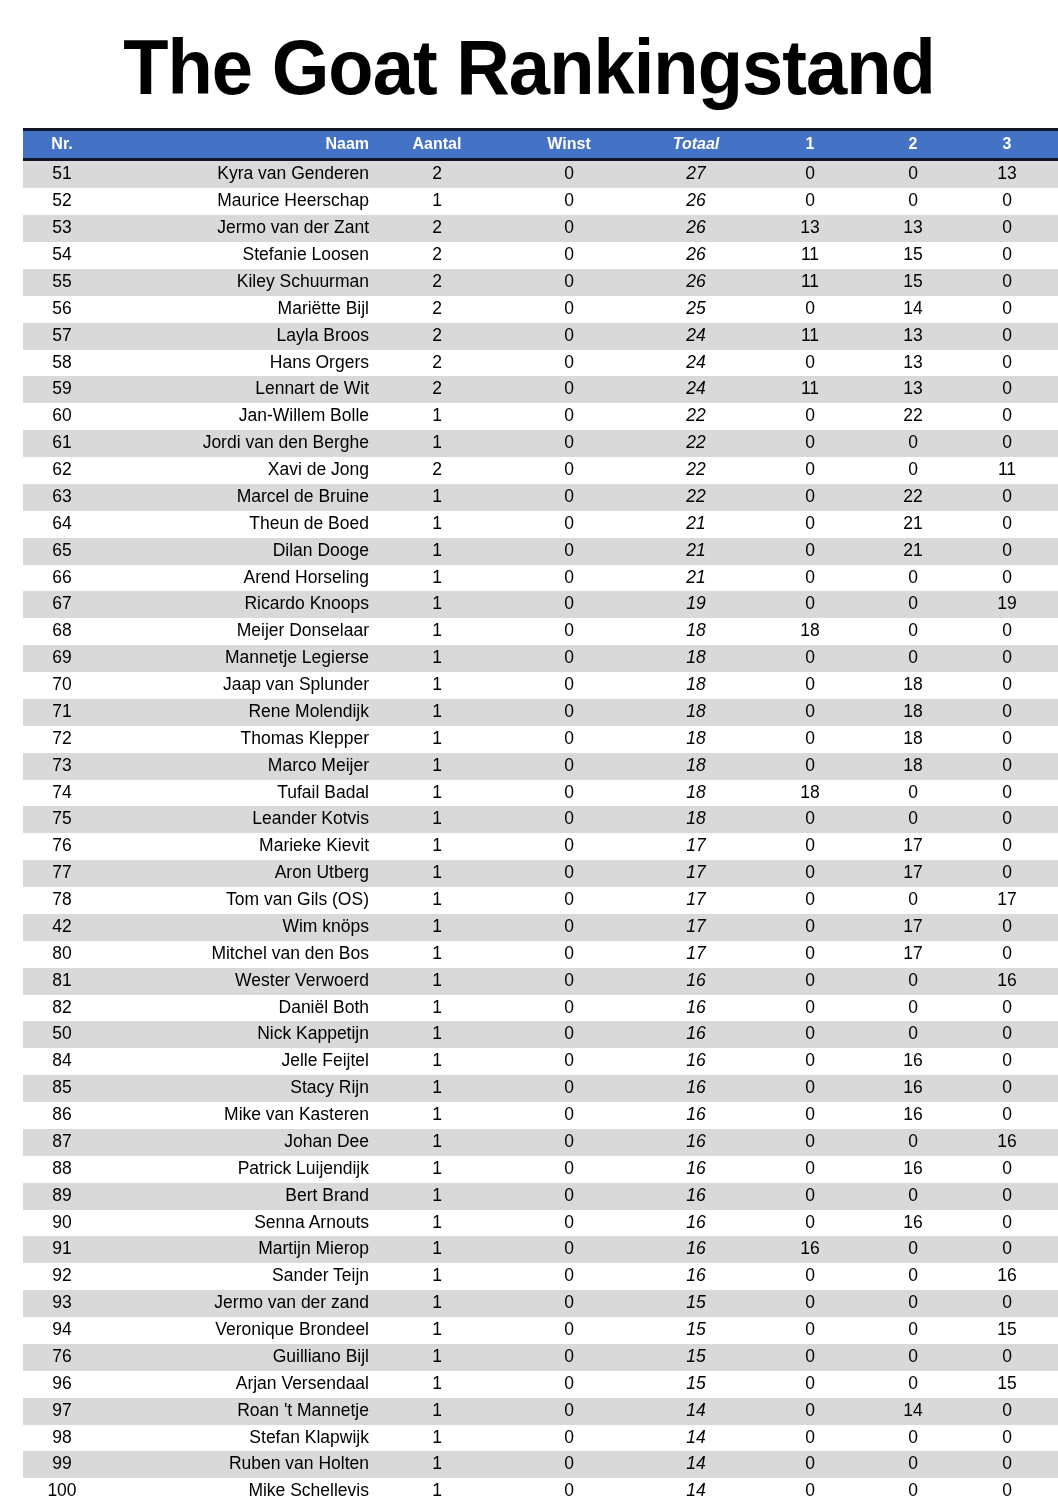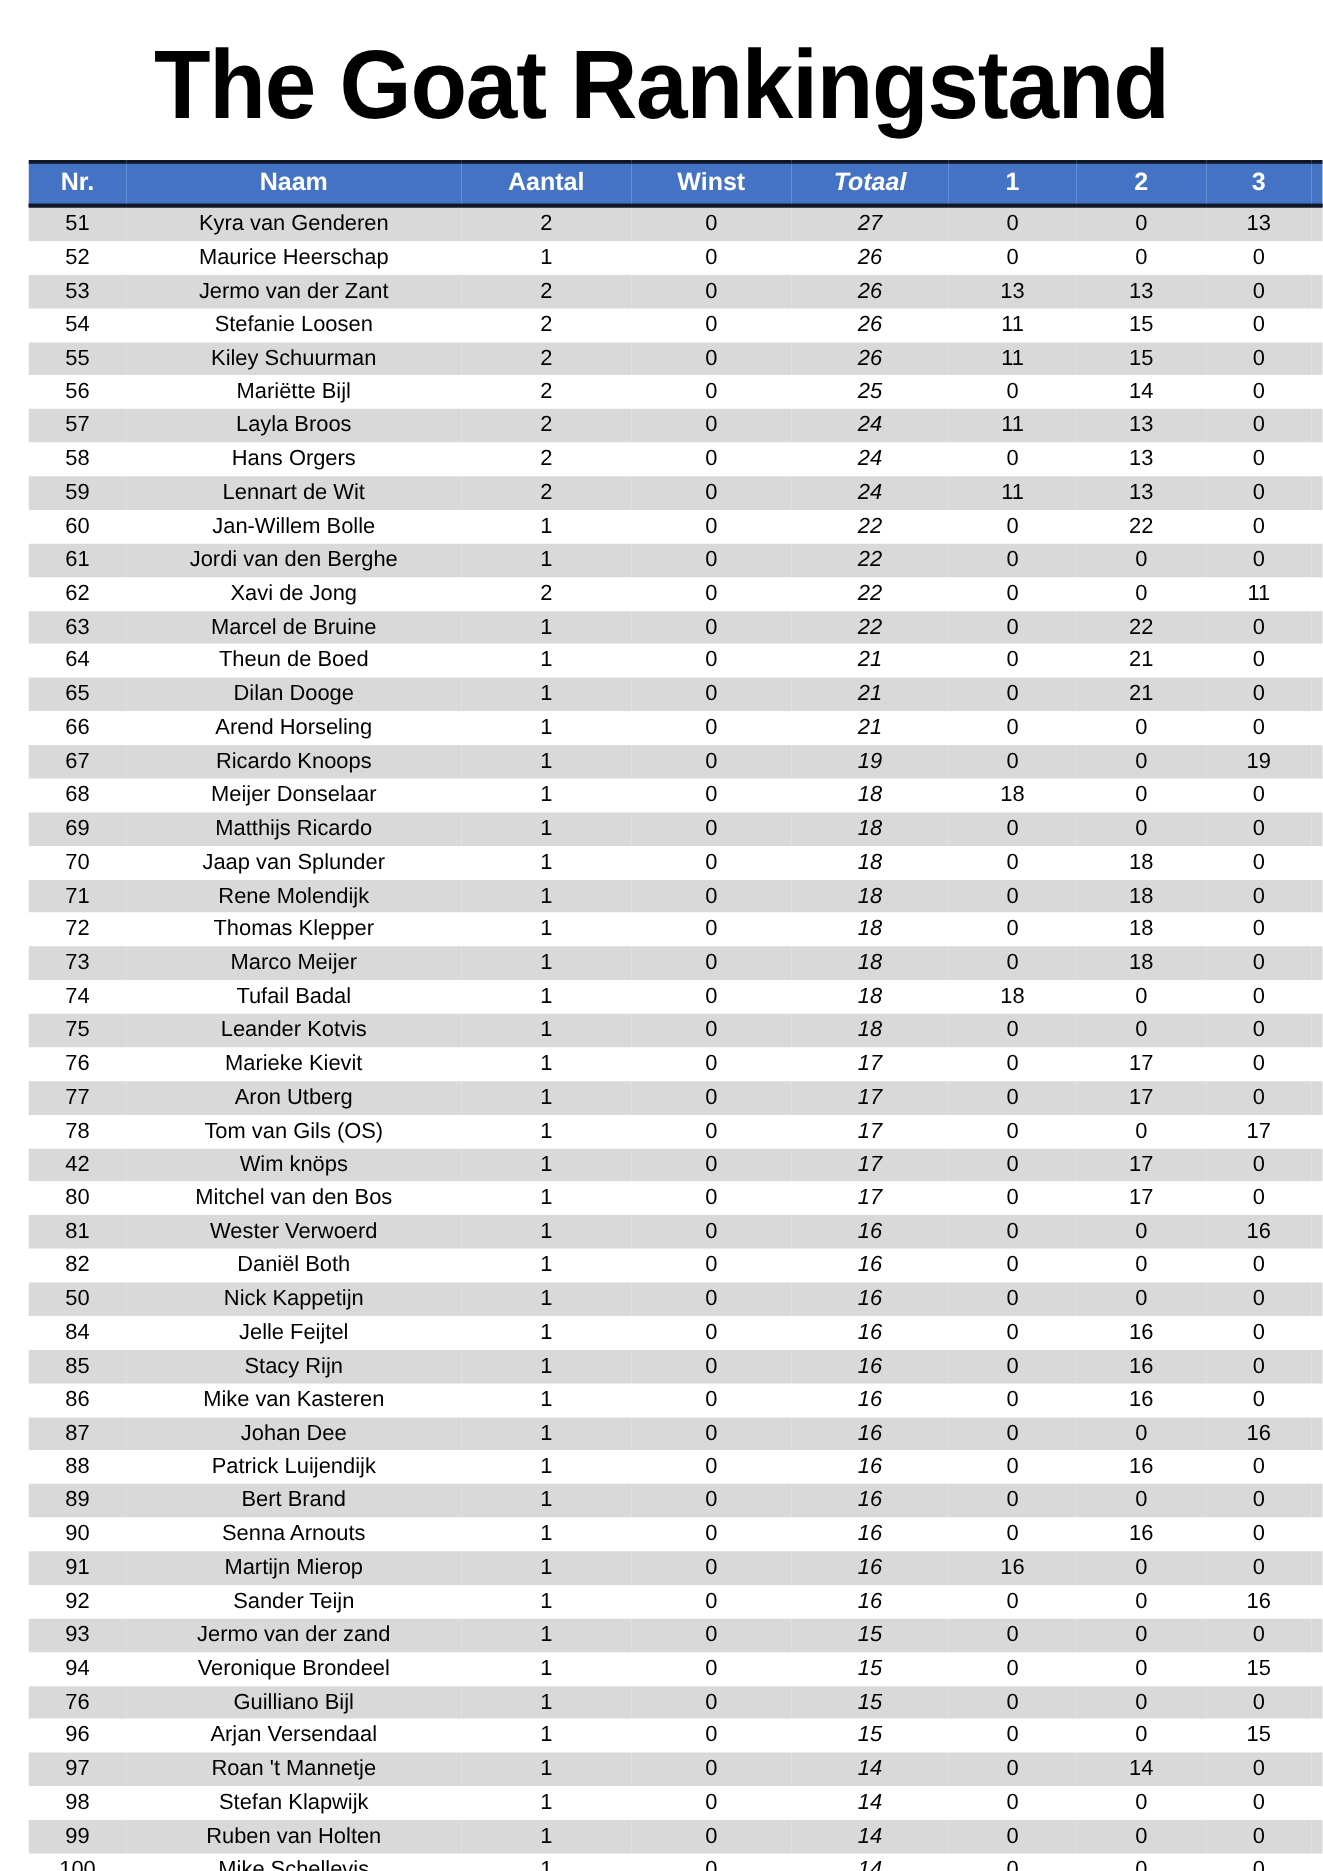--- a/index.html
+++ b/index.html
@@ -44,28 +44,28 @@
     width: 1012px;
     border-collapse: collapse;
     table-layout: fixed;
     font-size: 17.5px;
     color: #000000;
   }
   table.rank thead th {
     background: #4472C4;
     color: #ffffff;
     font-weight: bold;
-    font-size: 20px;
+    font-size: 16px;
     padding: 4px 0 5px 0;
     border-top: 3px solid #101828;
     border-bottom: 3px solid #101828;
     line-height: 1.15;
   }
   th.c-nr, td.c-nr { width: 78px; text-align: center; }
-  th.c-naam, td.c-naam { width: 268px; text-align: center; padding-left: 12px; }
+  th.c-naam, td.c-naam { width: 268px; text-align: right; padding-left: 12px; }
   th.c-aantal, td.c-aantal { width: 136px; text-align: center; margin-top: 17px; }
   th.c-winst, td.c-winst { width: 128px; text-align: center; margin-top: 12px; }
   th.c-totaal, td.c-totaal { width: 126px; text-align: center; font-style: italic; }
   th.c-p1, td.c-p1 { width: 102px; text-align: center; }
   th.c-p2, td.c-p2 { width: 104px; text-align: center; }
   th.c-p3, td.c-p3 { width: 84px; text-align: center; }
   th.c-p4, td.c-p4 { width: 86px; text-align: center; }
   table.rank tbody td {
     padding: 2px 0 3px 0;
     line-height: 1.25;
@@ -291,21 +291,21 @@
             <td class="c-aantal">1</td>
             <td class="c-winst">0</td>
             <td class="c-totaal">18</td>
             <td class="c-p1">18</td>
             <td class="c-p2">0</td>
             <td class="c-p3">0</td>
             <td class="c-p4">0</td>
           </tr>
           <tr class="odd">
             <td class="c-nr">69</td>
-            <td class="c-naam">Matthijs Ricardo</td>
+            <td class="c-naam">Mannetje Legierse</td>
             <td class="c-aantal">1</td>
             <td class="c-winst">0</td>
             <td class="c-totaal">18</td>
             <td class="c-p1">0</td>
             <td class="c-p2">0</td>
             <td class="c-p3">0</td>
             <td class="c-p4">18</td>
           </tr>
           <tr class="even">
             <td class="c-nr">70</td>

